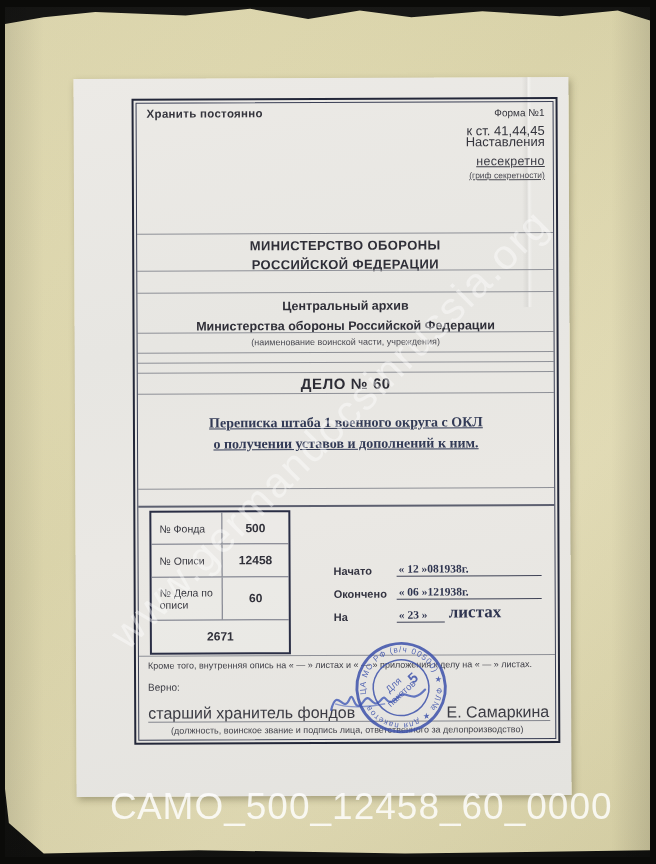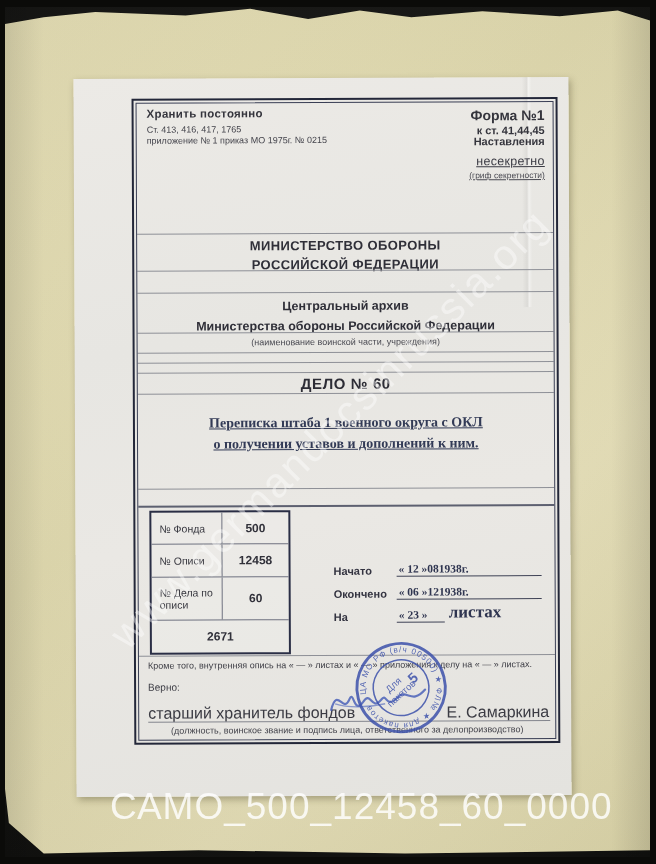--- a/index.html
+++ b/index.html
@@ -36,22 +36,22 @@
   .frame{position:absolute;left:58px;top:20px;width:426px;height:646px;}
   .frame::before{content:"";position:absolute;inset:0;border:2.5px solid #232739;}
   .frame::after{content:"";position:absolute;inset:4px;border:1px solid #3a3f55;}
   .rule{position:absolute;left:5px;right:5px;height:1px;background:#8e9097;}
   .rule.dark{background:#5d6070;height:1.5px;}
 
   .t{position:absolute;color:#35353d;}
   .keep{font-weight:bold;font-size:11.5px;letter-spacing:0.3px;}
   .refs{font-size:9px;line-height:11px;color:#44444c;}
   .right-col{right:13px;text-align:right;}
-  .form-no{font-size:14px;font-weight:bold;}
-  .to-art{font-size:11px;line-height:11px;font-weight:bold;}
+  .form-no{font-size:10px;}
+  .to-art{font-size:13px;line-height:11px;}
   .secret{font-size:12.5px;text-decoration:underline;letter-spacing:0.3px;color:#3b3b44;}
   .secret-cap{font-size:8.5px;text-decoration:underline;color:#4a4a52;}
 
   .center{left:0;right:0;text-align:center;}
   .ministry{font-weight:bold;font-size:13px;line-height:19px;letter-spacing:0.4px;color:#2f2f38;}
   .archive{font-weight:bold;font-size:12.5px;line-height:20px;color:#2f2f38;}
   .small-cap{font-size:9px;color:#4a4a52;}
   .delo{font-weight:bold;font-size:15px;letter-spacing:0.6px;color:#2d2d36;}
   .subject{font-family:"Liberation Serif", serif;font-weight:bold;font-size:14px;line-height:21px;color:#323a56;}
   .subject span{text-decoration:underline;}
@@ -103,24 +103,20 @@
 
 <div class="board"></div>
 <div class="board-shade"></div>
 
 <div class="paper">
   <div class="crease"></div>
 
   <div class="frame">
 
     <div class="t keep" style="left:15px;top:9px;">Хранить  постоянно</div>
-    <div class="t refs" style="left:15px;top:26px;">
-      <div>Ст. 413, 416, 417, 1765</div>
-      <div>приложение № 1 приказ МО 1975г.  № 0215</div>
-    </div>
     <div class="t right-col form-no" style="top:10px;">Форма №1</div>
     <div class="t right-col to-art" style="top:28px;">
       <div>к ст. 41,44,45</div>
       <div>Наставления</div>
     </div>
     <div class="t right-col secret" style="top:57px;">несекретно</div>
     <div class="t right-col secret-cap" style="top:73px;text-align:right;">(гриф секретности)</div>
 
     <div class="rule" style="top:135px;"></div>
     <div class="t center ministry" style="top:138px;">

